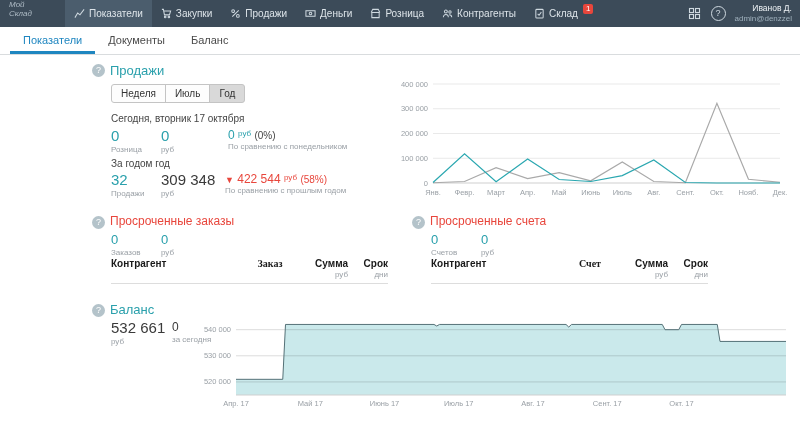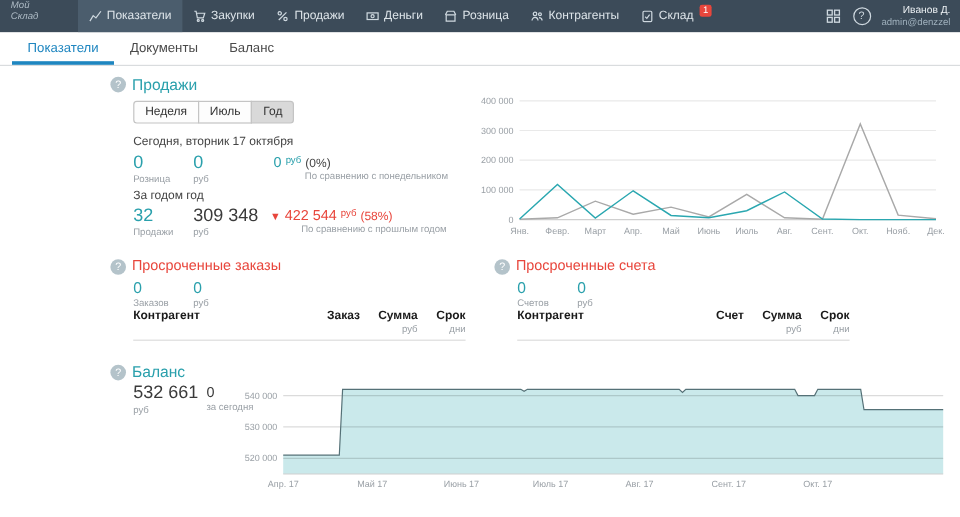--- a/index.html
+++ b/index.html
@@ -39,35 +39,35 @@
   .red{color:#e8463c;}
   .stat{position:absolute;}
   .stat .num{font-size:15px;color:#2aa0ac;line-height:1;}
   .stat .num.dark{color:#3a3a3a;}
   .stat .lbl{font-size:8px;color:#9aa0a6;margin-top:2px;}
   .small-head{position:absolute;font-size:10px;color:#444;}
   .diff{position:absolute;font-size:12px;line-height:1;}
   .diff .sup{font-size:8px;vertical-align:3px;}
   .diff .pct{font-size:10px;color:#444;}
   .diff.neg, .diff.neg .pct{color:#e8463c;}
-  .compare{position:absolute;font-size:8px;color:#9aa0a6;margin-left:26px;}
+  .compare{position:absolute;font-size:8px;color:#9aa0a6;}
 
   
   .segmented{position:absolute;display:flex;}
   .seg-btn{font-size:10px;color:#333;background:#fdfdfd;border:1px solid #c4c4c4;padding:3px 9px;
            margin-left:-1px;cursor:pointer;}
   .seg-btn:first-child{border-radius:3px 0 0 3px;margin-left:0;}
   .seg-btn:last-child{border-radius:0 3px 3px 0;}
   .seg-btn.active{background:#d9d9d9;}
 
   
   .col-head{position:absolute;font-size:10px;font-weight:bold;color:#1a1a1a;}
   .col-unit{position:absolute;font-size:8px;color:#9aa0a6;}
   .t-right{text-align:right;}
-  .t-center{text-align:right;}
+  .t-center{text-align:center;font-family:Liberation Serif, serif;}
   .rule{position:absolute;height:1px;background:#ddd;}
 
   .statnum-sm .num{font-size:13px;}
   svg.chart{position:absolute;}
   svg.chart text{font-family:"Liberation Sans",sans-serif;}
 </style>
 </head>
 <body>
 
 <div class="app">

